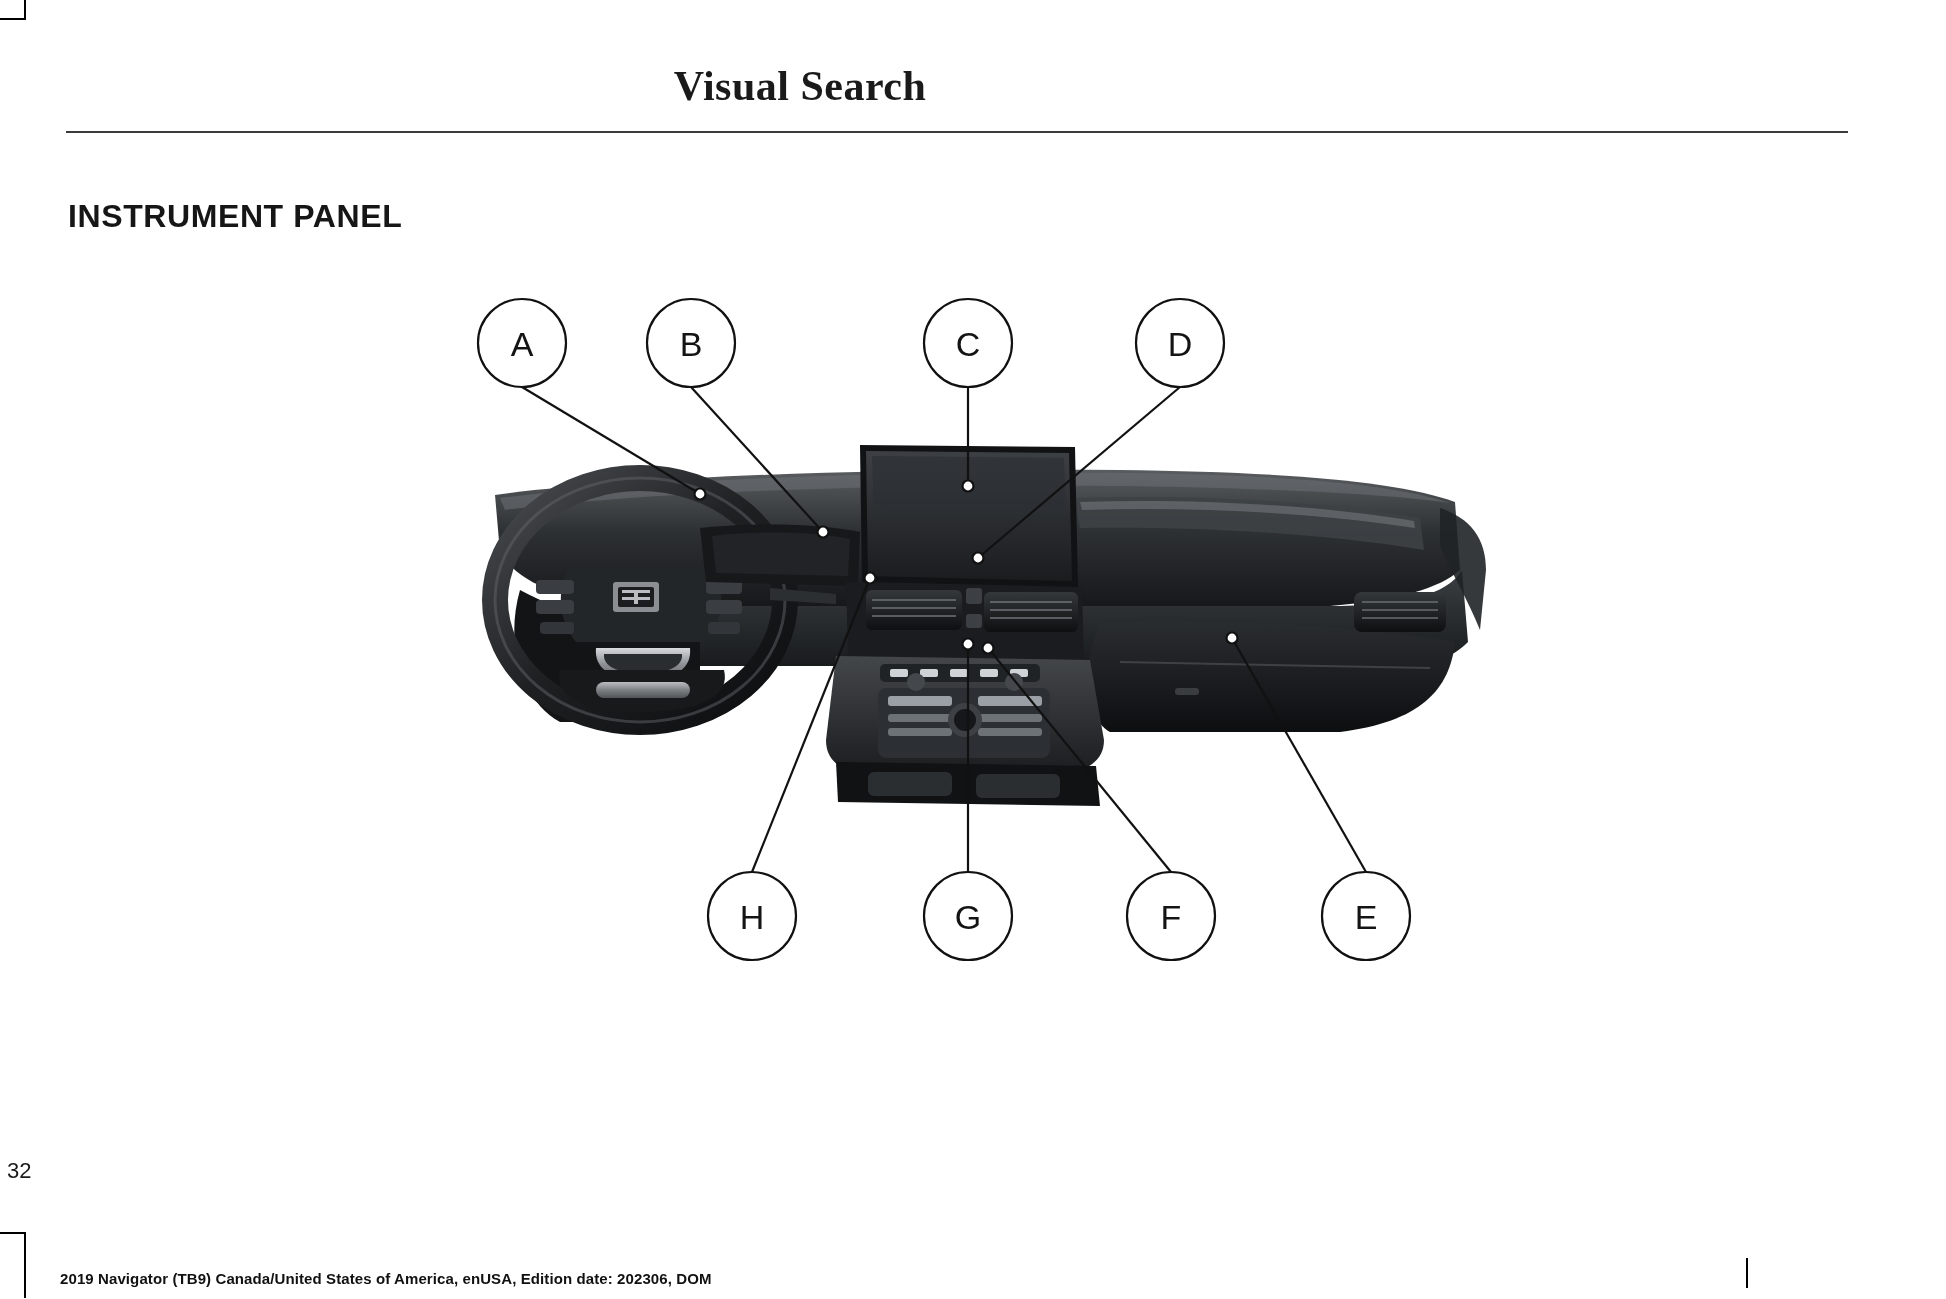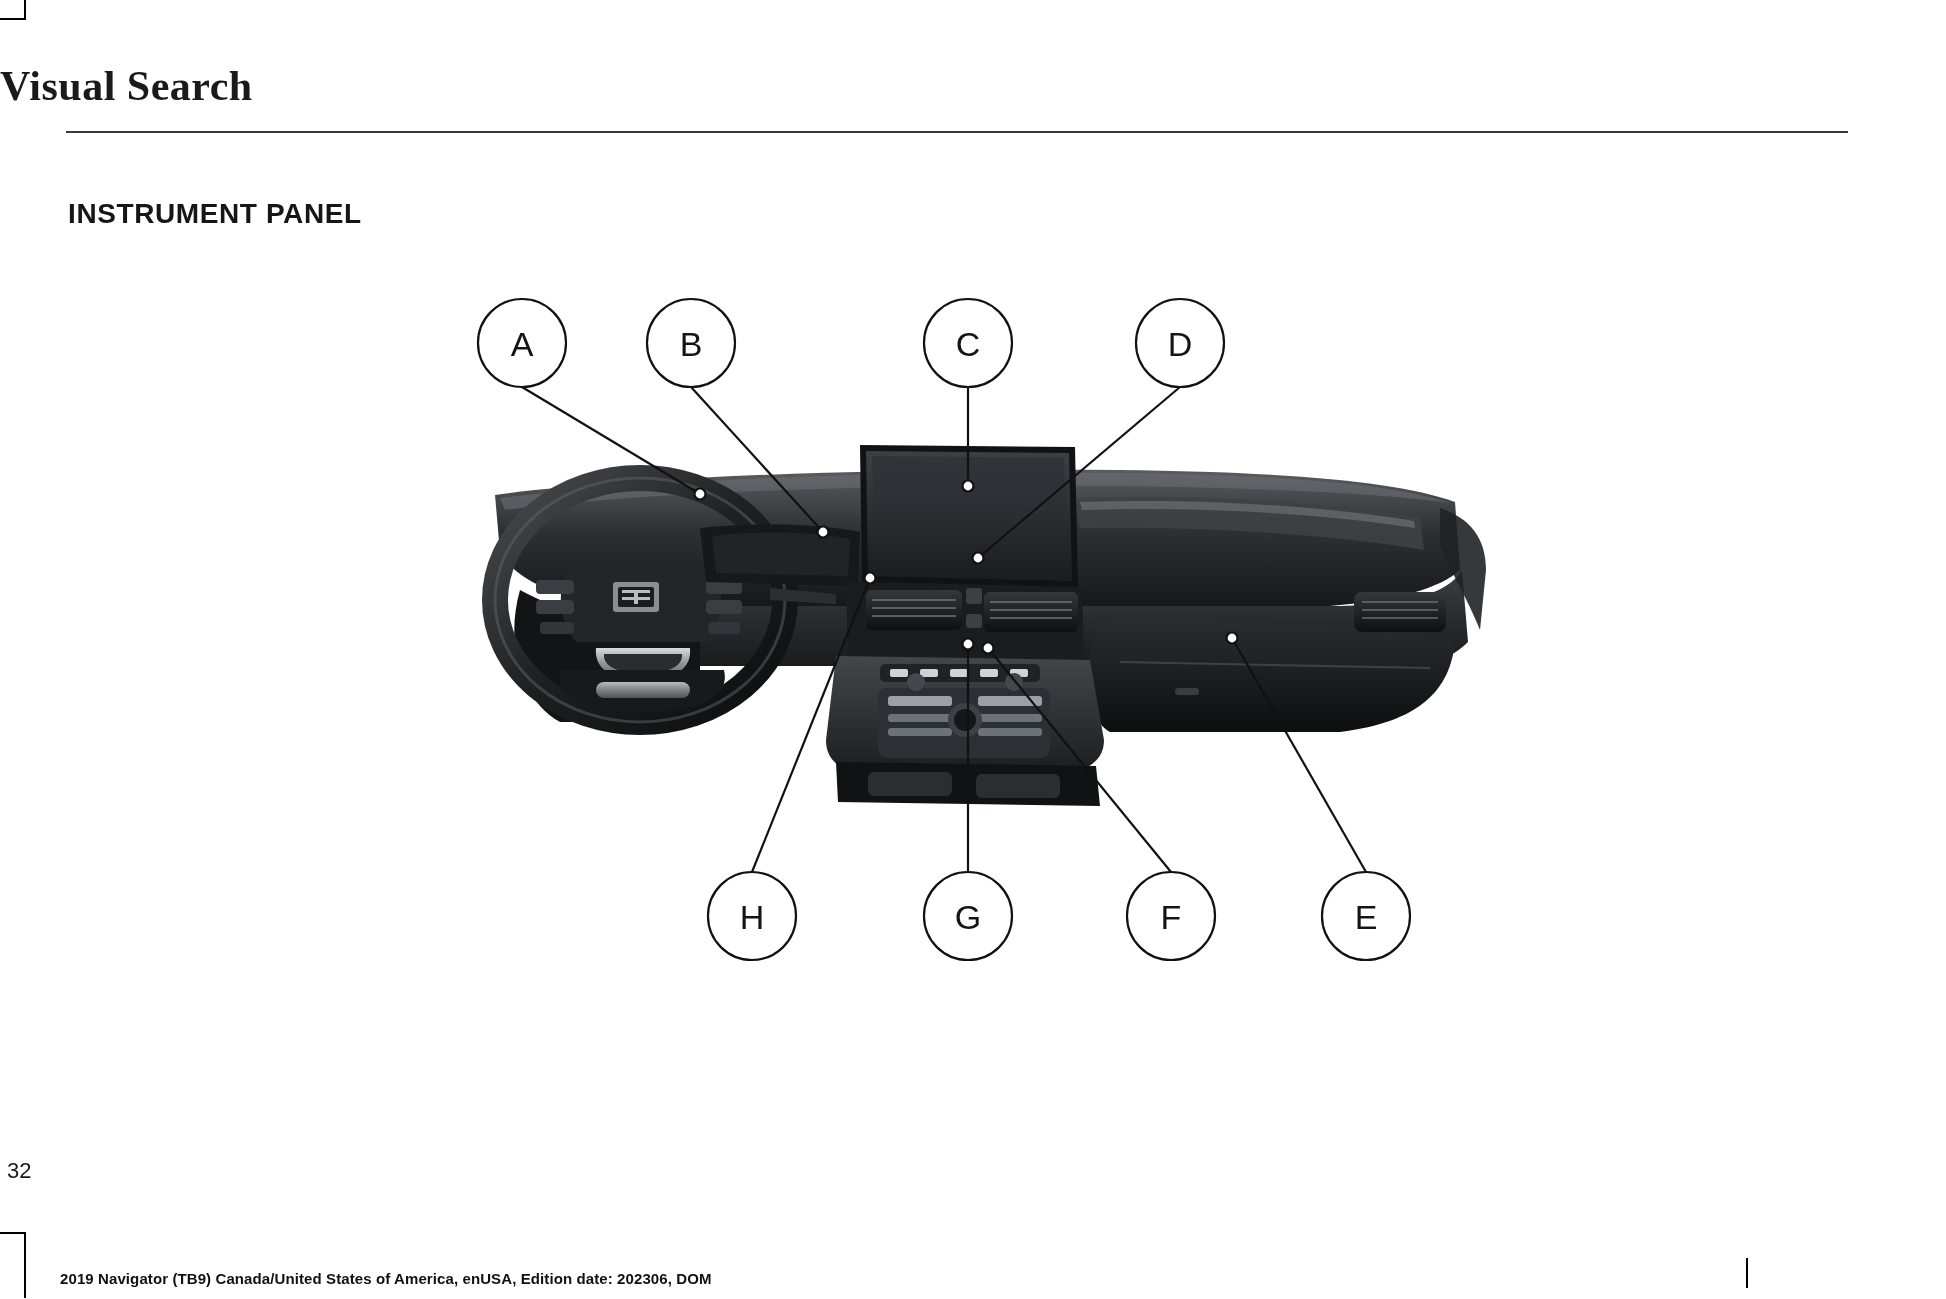--- a/index.html
+++ b/index.html
@@ -25,42 +25,42 @@
   .crop-bl-h { left: 0; top: 1232px; width: 26px; height: 2px; }
   .crop-bl-v { left: 24px; top: 1232px; width: 2px; height: 66px; }
   .crop-br-v { left: 1746px; top: 1258px; width: 2px; height: 30px; }
 
   
   .page-title {
     position: absolute;
     left: 0;
     top: 62px;
     width: 1600px;
-    text-align: left;
+    text-align: center;
     font-family: "Liberation Serif", serif;
     font-size: 42px;
     font-weight: 700;
     color: #1a1a1a;
     letter-spacing: 0.5px;
   }
   .header-rule {
     position: absolute;
     left: 66px;
     top: 131px;
     width: 1782px;
     height: 2px;
     background: #3a3a3a;
   }
 
   
   .section-heading {
     position: absolute;
     left: 68px;
     top: 198px;
-    font-size: 28px;
+    font-size: 32px;
     font-weight: 700;
     letter-spacing: 0.6px;
     color: #161616;
   }
 
   
   .figure {
     position: absolute;
     left: 0;
     top: 270px;

